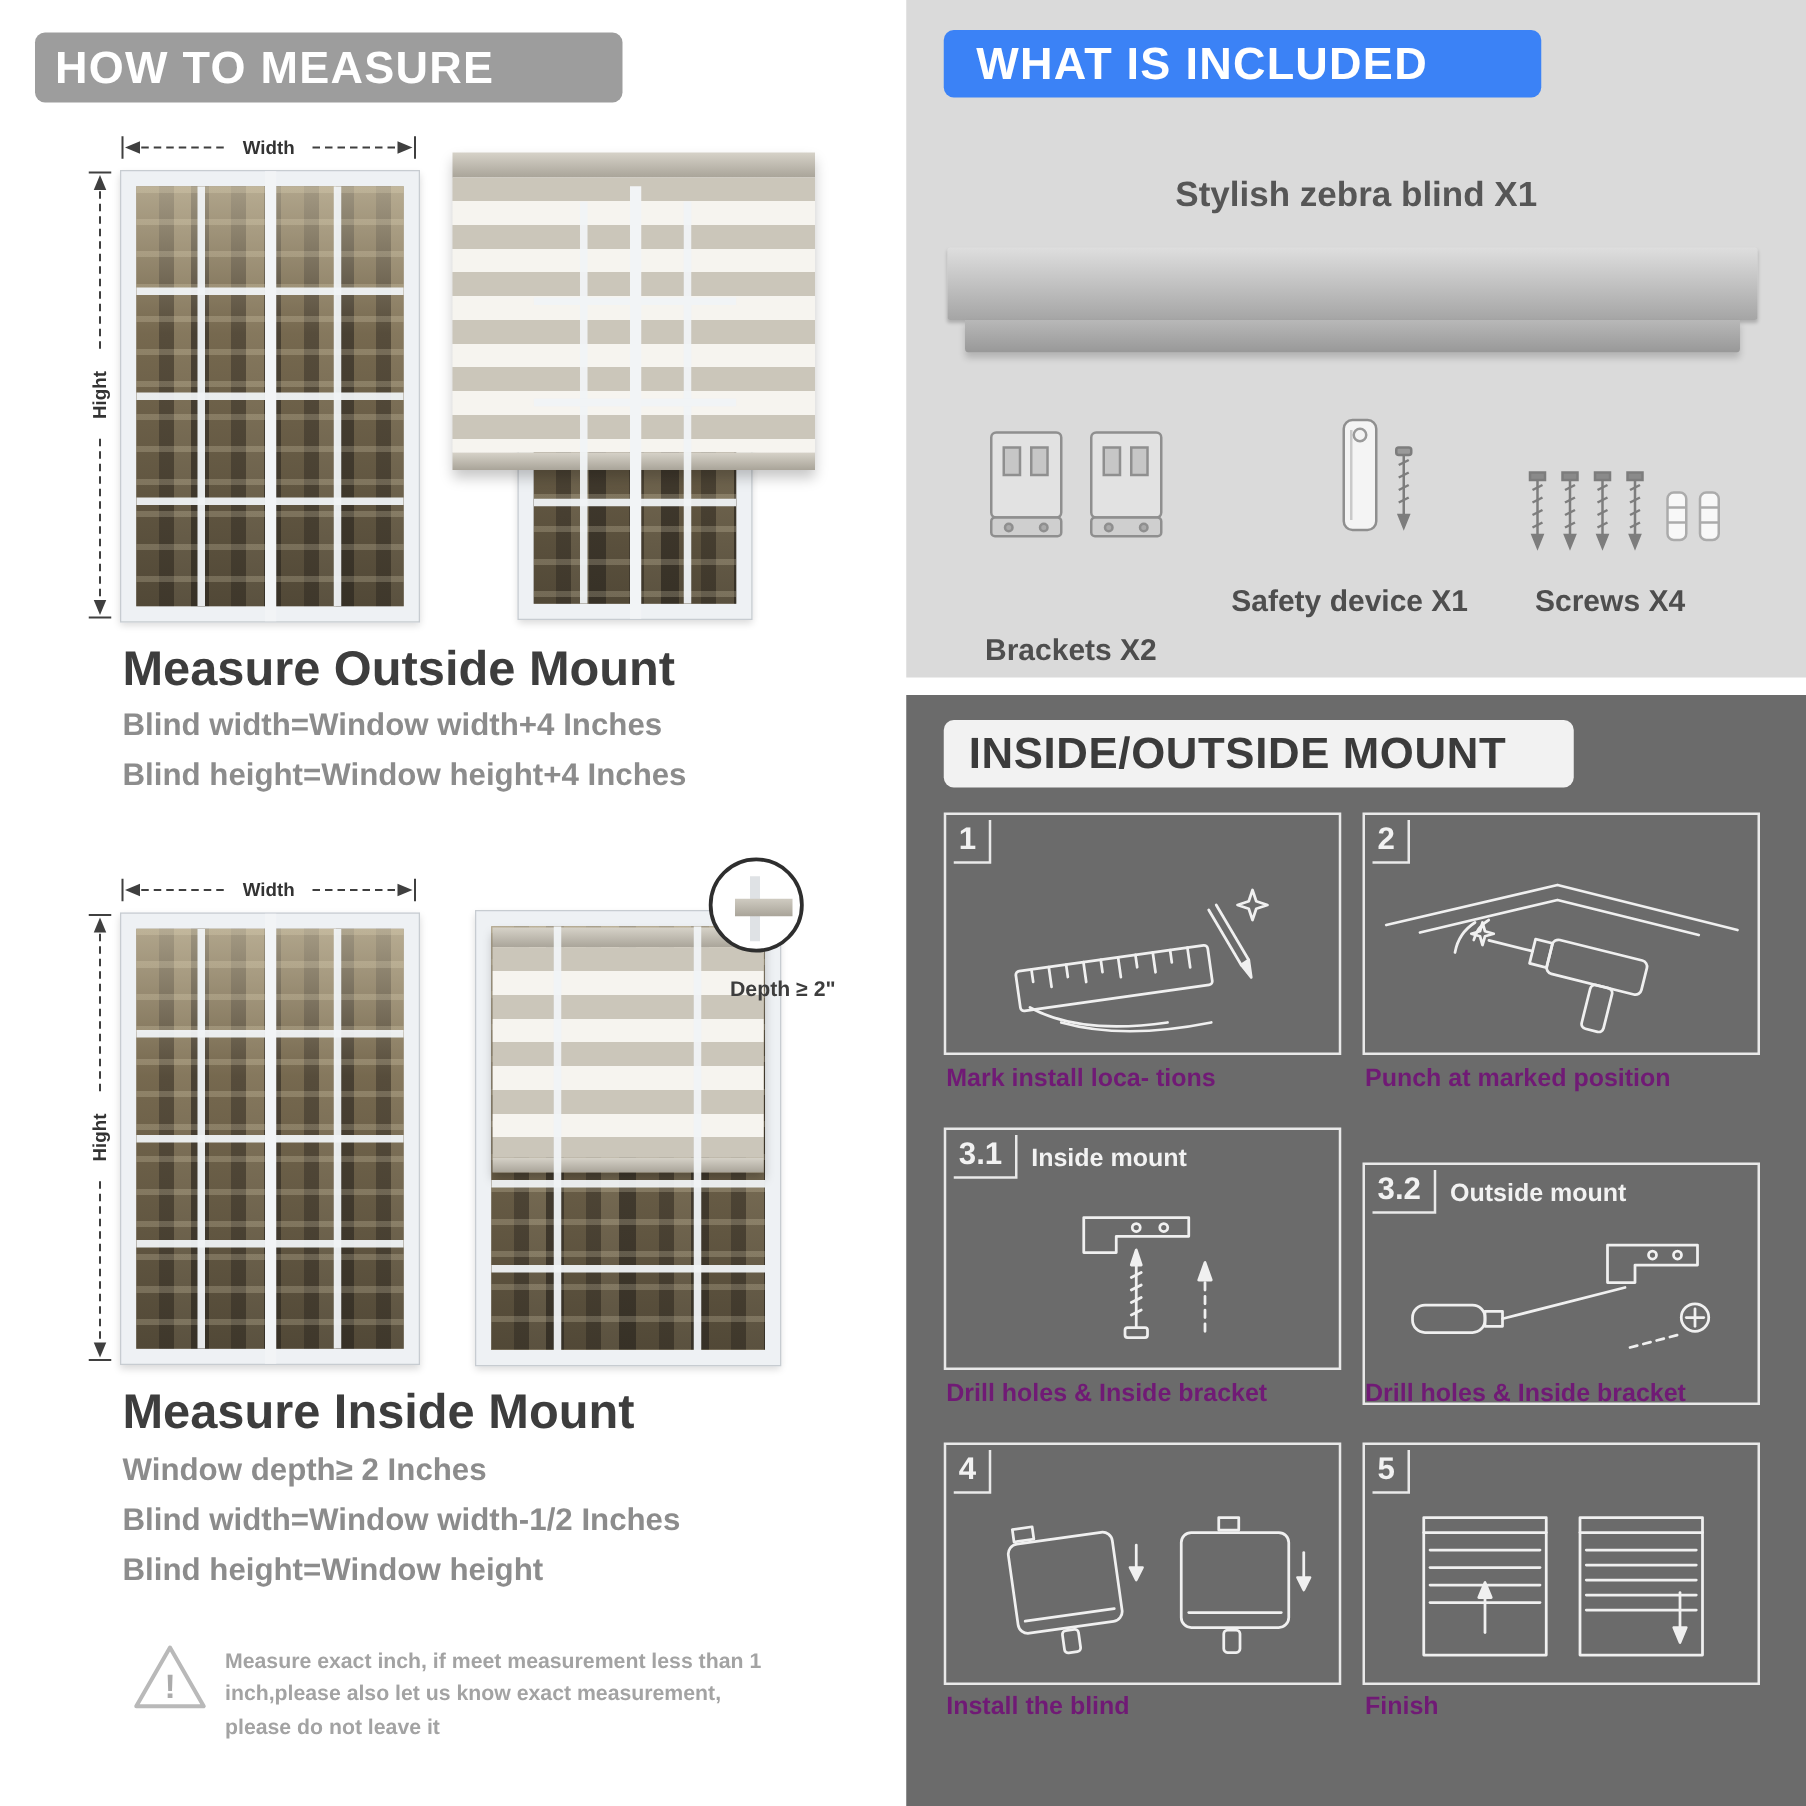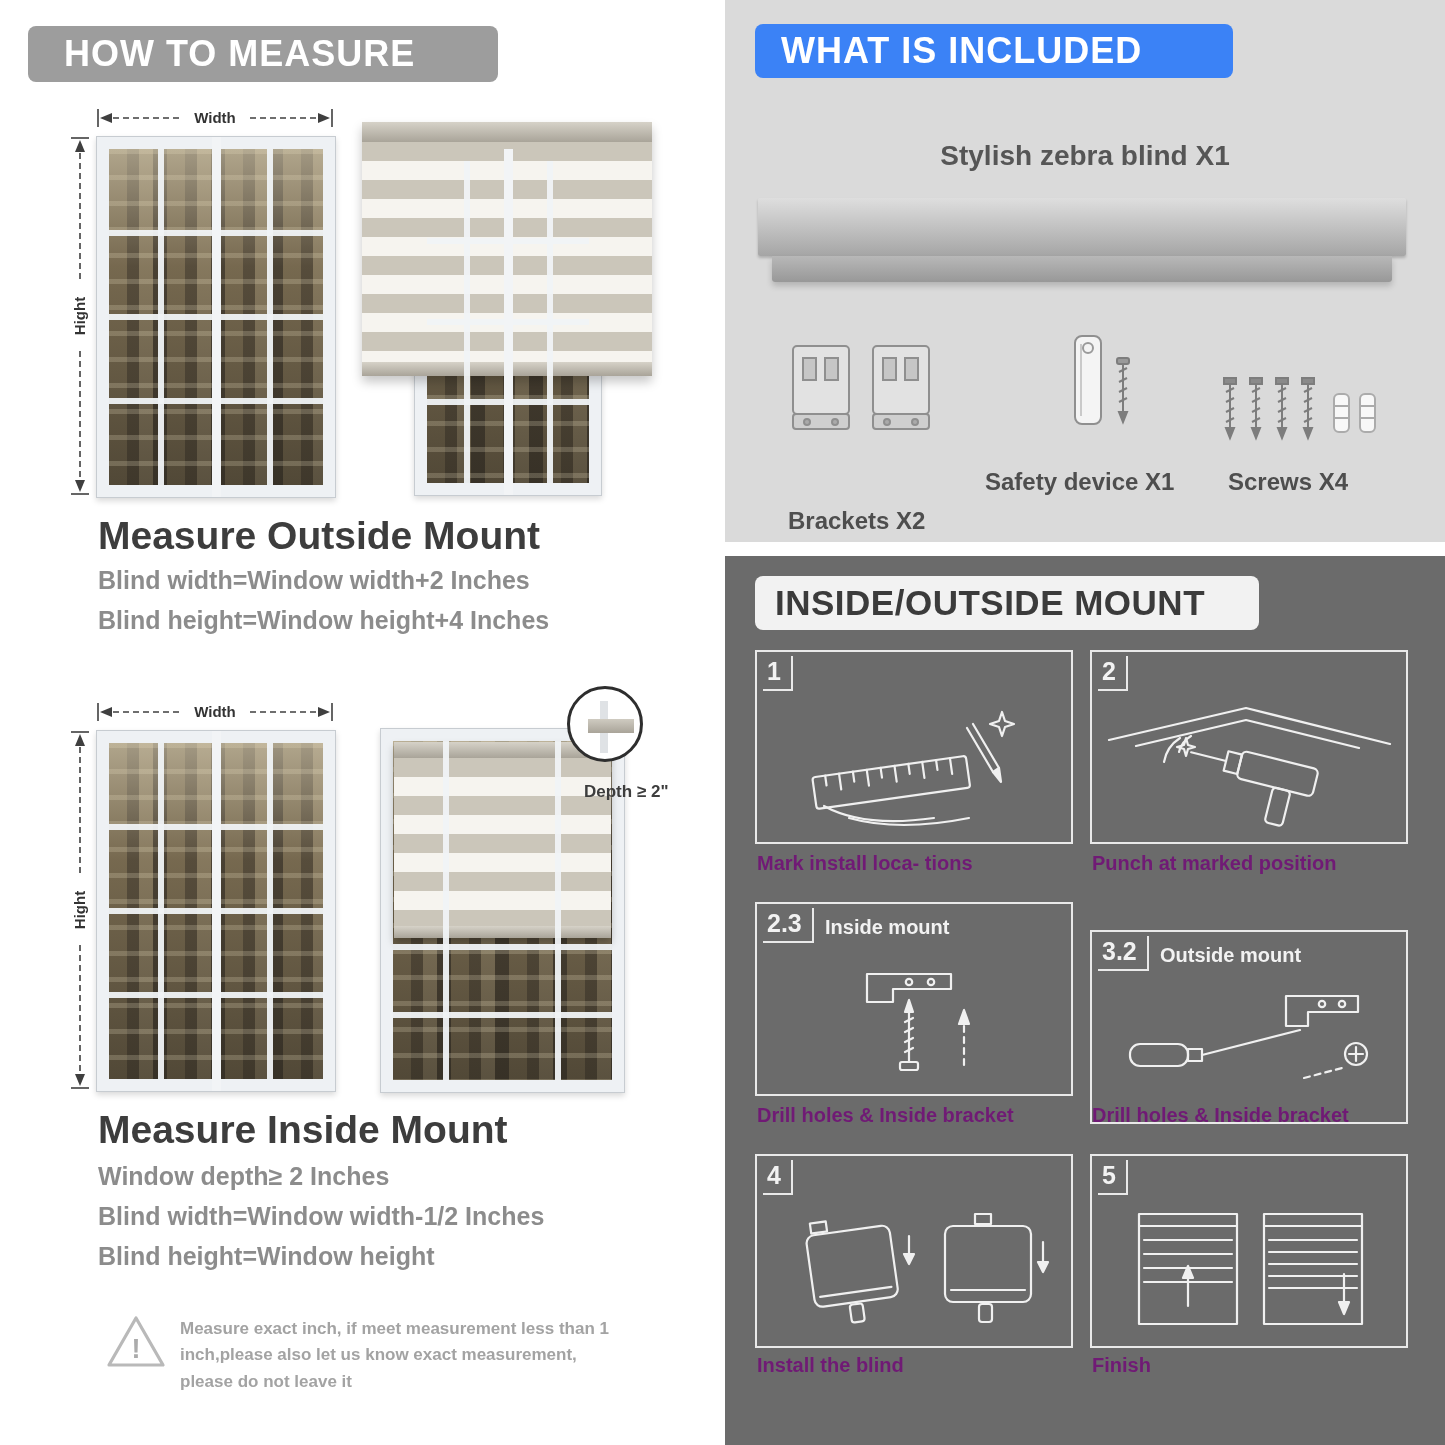--- a/index.html
+++ b/index.html
@@ -3,21 +3,21 @@
 <meta charset="utf-8">
 <style>
   html,body{margin:0;padding:0;background:#fff;}
   #canvas{position:relative;width:1445px;height:1445px;background:#ffffff;
           font-family:"Liberation Sans",sans-serif;overflow:hidden;}
   .abs{position:absolute;}
 
   
   .left-header{left:28px;top:26px;width:470px;height:56px;background:#9d9d9d;
     border-radius:8px;color:#fff;font-size:36px;font-weight:bold;
-    line-height:56px;padding-left:36px;letter-spacing:1px;box-sizing:border-box;}
+    line-height:56px;padding-left:16px;letter-spacing:1px;box-sizing:border-box;}
   .h-title{font-size:39px;font-weight:bold;color:#3d3d3d;}
   .h-line{font-size:25px;font-weight:bold;color:#8c8c8c;}
   .warn-text{font-size:17px;font-weight:bold;color:#a3a3a3;line-height:1.55;}
 
   
   .window{background:#eef1f4;border:1px solid #c7ccd1;box-shadow:0 3px 6px rgba(0,0,0,.15);}
   .glass{position:absolute;left:12px;right:12px;top:12px;bottom:12px;overflow:hidden;
     background:
       linear-gradient(180deg, rgba(205,195,170,.65), rgba(90,80,62,.15) 35%, rgba(40,36,28,.5)),
       repeating-linear-gradient(90deg,#7b6d52 0 18px,#564c3b 18px 30px,#8d7f63 30px 44px,#463e31 44px 58px);}
@@ -123,21 +123,21 @@
       <div class="mull-c"></div>
     </div>
     <div style="position:absolute;left:0;top:0;width:290px;box-shadow:0 6px 10px rgba(0,0,0,.22);">
       <div class="zrail" style="height:20px;"></div>
       <div class="zfabric" style="height:220px;"></div>
       <div class="zrail" style="height:14px;"></div>
     </div>
   </div>
 
   <div class="abs h-title" style="left:98px;top:514px;">Measure Outside Mount</div>
-  <div class="abs h-line" style="left:98px;top:566px;">Blind width=Window width+2 Inches</div>
+  <div class="abs h-line" style="left:98px;top:566px;">Blind width=Window width+4 Inches</div>
   <div class="abs h-line" style="left:98px;top:606px;">Blind height=Window height+4 Inches</div>
 
   <svg class="abs" style="left:96px;top:700px;" width="238" height="24" viewBox="0 0 238 24">
     <g stroke="#3f3f3f" stroke-width="1.6">
       <line x1="2" y1="3" x2="2" y2="21"></line>
         <line x1="236" y1="3" x2="236" y2="21"></line>
       <line x1="7" y1="12" x2="84" y2="12" stroke-dasharray="6 4"></line>
       <line x1="154" y1="12" x2="231" y2="12" stroke-dasharray="6 4"></line>
     </g>
     <polygon points="4,12 16,7 16,17" fill="#3f3f3f"></polygon>
@@ -336,21 +336,21 @@
       </g>
       <path d="M85 54 a26 26 0 0 1 12 -16"></path>
       <path d="M70 64 a36 36 0 0 1 16 -24"></path>
       <path d="M92 40 l2 7 7 2 -7 2 -2 7 -2 -7 -7 -2 7 -2 z"></path>
     </svg>
   </div>
   <div class="abs step-caption" style="left:757px;top:852px;">Mark install loca- tions</div>
   <div class="abs step-caption" style="left:1092px;top:852px;">Punch at  marked position</div>
 
   <div class="abs step-panel" style="left:755px;top:902px;">
-    <span class="step-num">2.3</span>
+    <span class="step-num">3.1</span>
     <span class="step-label">Inside mount</span>
     <svg class="step-art lineart" viewBox="0 0 310 142">
       <path d="M108 24 h84 v15 h-58 v13 h-26 z"></path>
       <circle cx="150" cy="32" r="3.2"></circle>
         <circle cx="172" cy="32" r="3.2"></circle>
       <polygon points="146,62 154,62 150,50" fill="#f0f0f0"></polygon>
       <line x1="150" y1="62" x2="150" y2="112"></line>
       <line x1="146" y1="72" x2="154" y2="68"></line>
         <line x1="146" y1="82" x2="154" y2="78"></line>
       <line x1="146" y1="92" x2="154" y2="88"></line>

